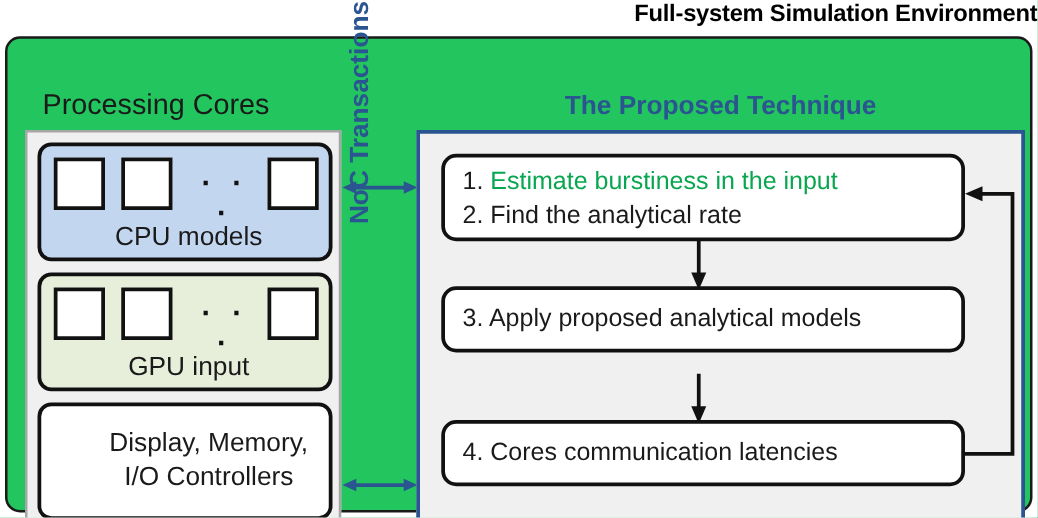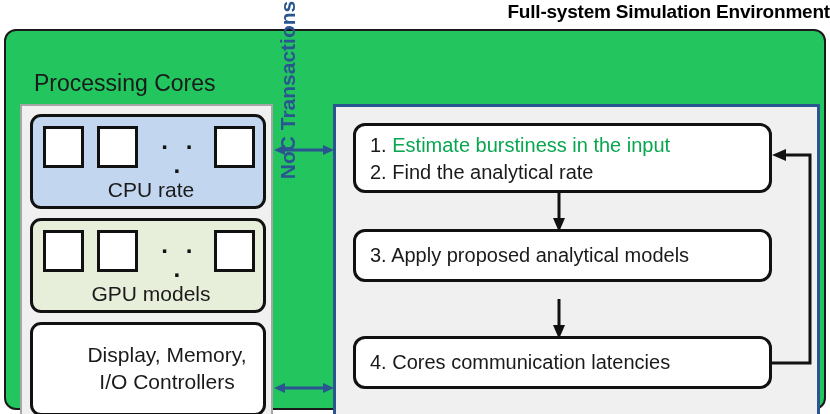--- a/index.html
+++ b/index.html
@@ -234,29 +234,29 @@
 
     <div class="pc-label">Processing Cores</div>
 
     <div class="pc-frame">
 
       <div class="core-group cpu">
         <div class="core-sq s1"></div>
         <div class="core-sq s2"></div>
         <div class="core-dots">· · ·</div>
         <div class="core-sq s3"></div>
-        <div class="core-caption">CPU rate</div>
+        <div class="core-caption">CPU models</div>
       </div>
 
       <div class="core-group gpu">
         <div class="core-sq s1"></div>
         <div class="core-sq s2"></div>
         <div class="core-dots">· · ·</div>
         <div class="core-sq s3"></div>
-        <div class="core-caption">GPU models</div>
+        <div class="core-caption">GPU input</div>
       </div>
 
       <div class="core-group ctrl">
         <div class="ctrl-text">
           <div>Display, Memory,</div>
           <div>I/O Controllers</div>
         </div>
       </div>
 
     </div>
@@ -272,20 +272,21 @@
     <div class="noc-label">NoC Transactions</div>
 
     <div class="noc-arrow bottom">
       <svg width="60" height="14" viewBox="0 0 60 14">
         <line x1="8" y1="7" x2="52" y2="7" stroke="#2a5590" stroke-width="3"></line>
         <polygon points="0,7 11,2 11,12" fill="#2a5590"></polygon>
         <polygon points="60,7 49,2 49,12" fill="#2a5590"></polygon>
       </svg>
     </div>
 
+    <div class="pt-label">The Proposed Technique</div>
 
     <div class="pt-frame">
 
       <div class="step-box s1">
         <div class="step-text">
           <div>
             <span class="num">1.</span>
             <span class="green-bold">Estimate burstiness in the input</span>
           </div>
           <div>

